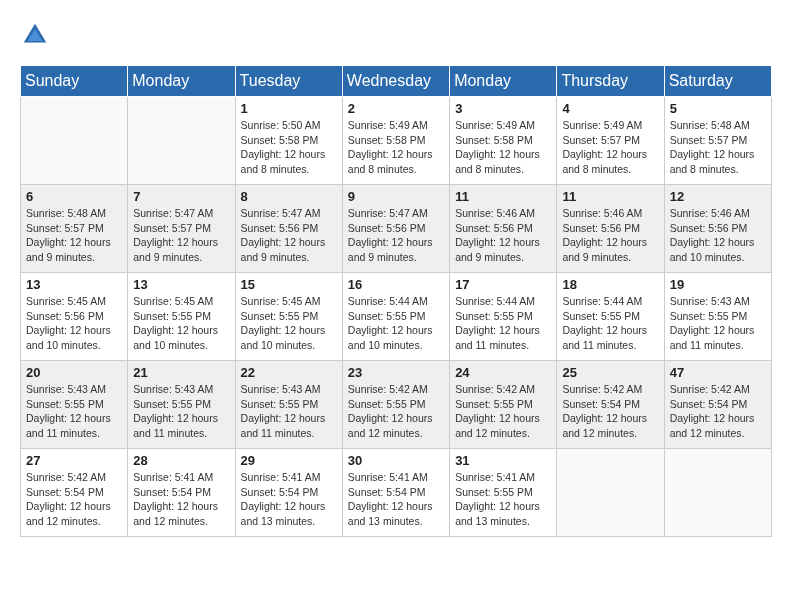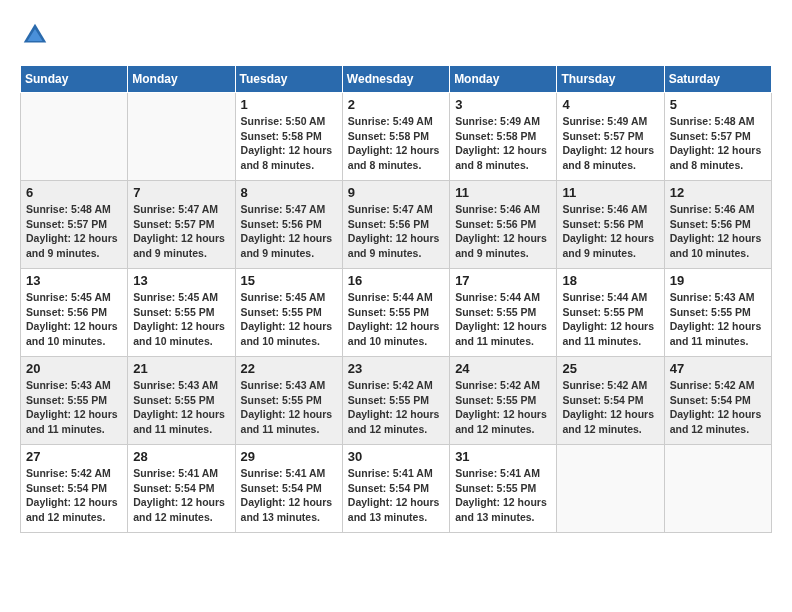--- a/index.html
+++ b/index.html
@@ -49,22 +49,22 @@
     .calendar {
       width: 100%;
       border-collapse: collapse;
       font-size: 11px;
     }
     .calendar th {
       background: #2a6aad;
       color: #fff;
       padding: 6px 4px;
       text-align: left;
-      font-size: 12px;
-      font-weight: bold;
+      font-size: 16px;
+      font-weight: normal;
       border: 1px solid #fff;
     }
     .calendar td {
       border: 1px solid #ccc;
       vertical-align: top;
       padding: 4px 5px;
       height: 88px;
       width: 107px;
       background: #fff;
     }
@@ -75,21 +75,20 @@
       font-size: 13px;
       font-weight: bold;
       color: #222;
       display: block;
       margin-bottom: 2px;
     }
     .day-info {
       font-size: 10.5px;
       color: #333;
       line-height: 1.4;
-      font-weight: bold;
     }
     .empty {
       background: #f9f9f9 !important;
     }
     .calendar tbody tr:nth-child(odd) td {
       background: #fff;
     }
     .calendar tbody tr:nth-child(even) td {
       background: #efefef;
     }

